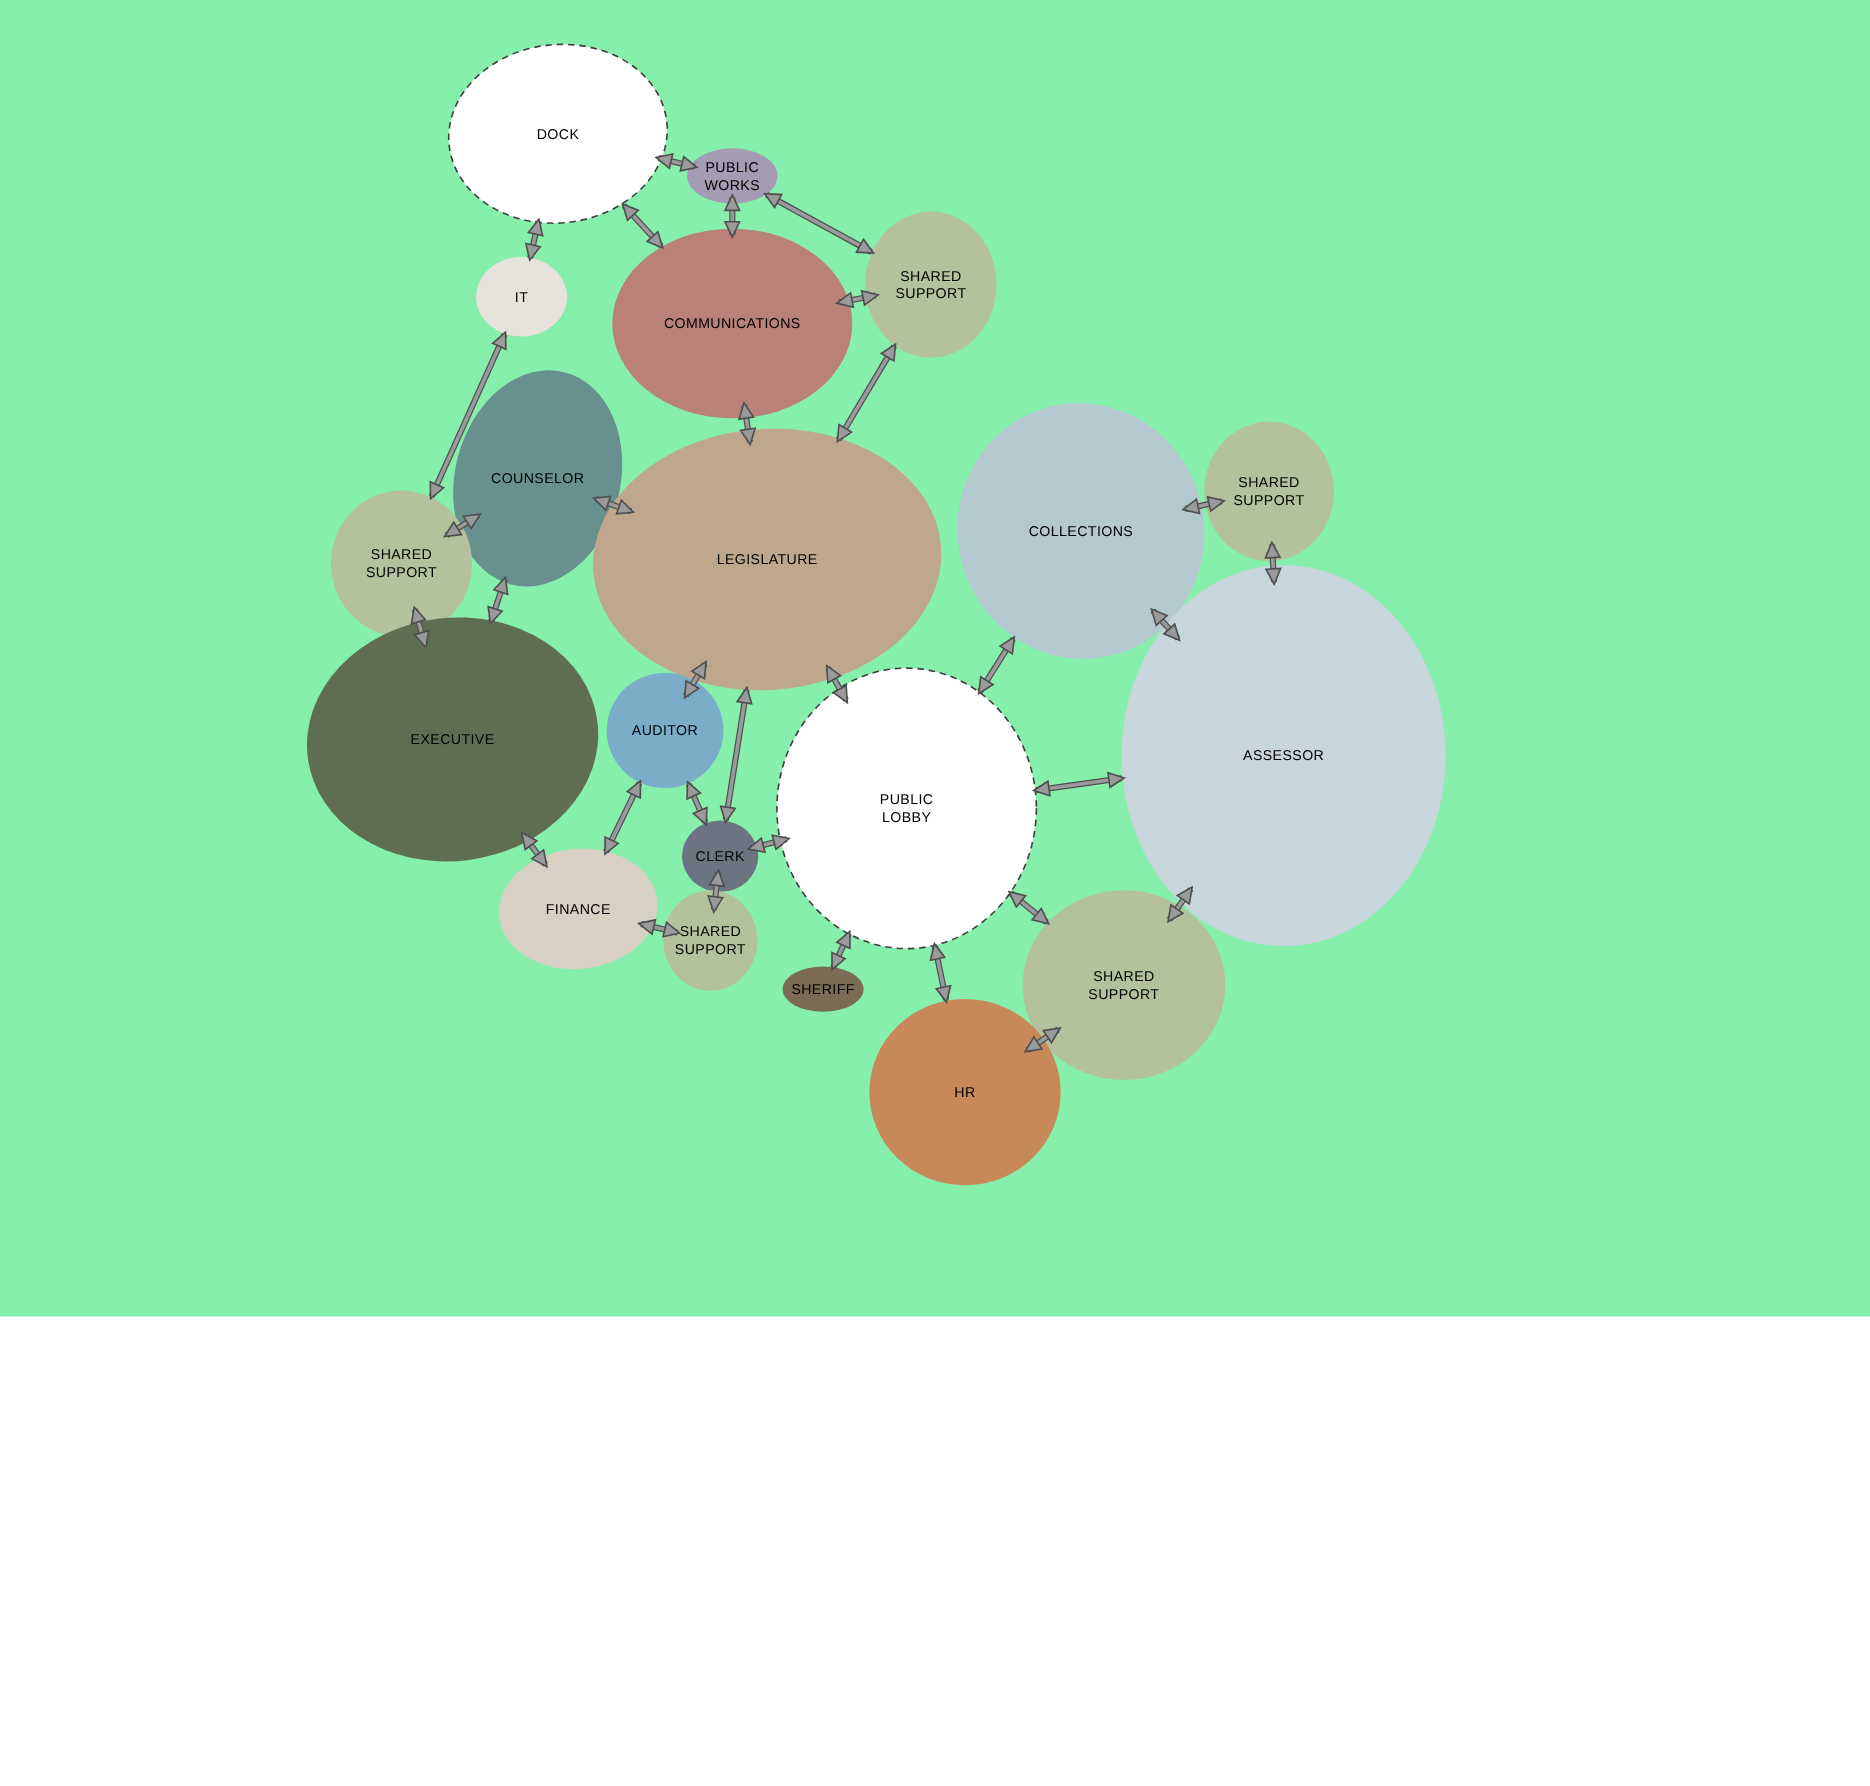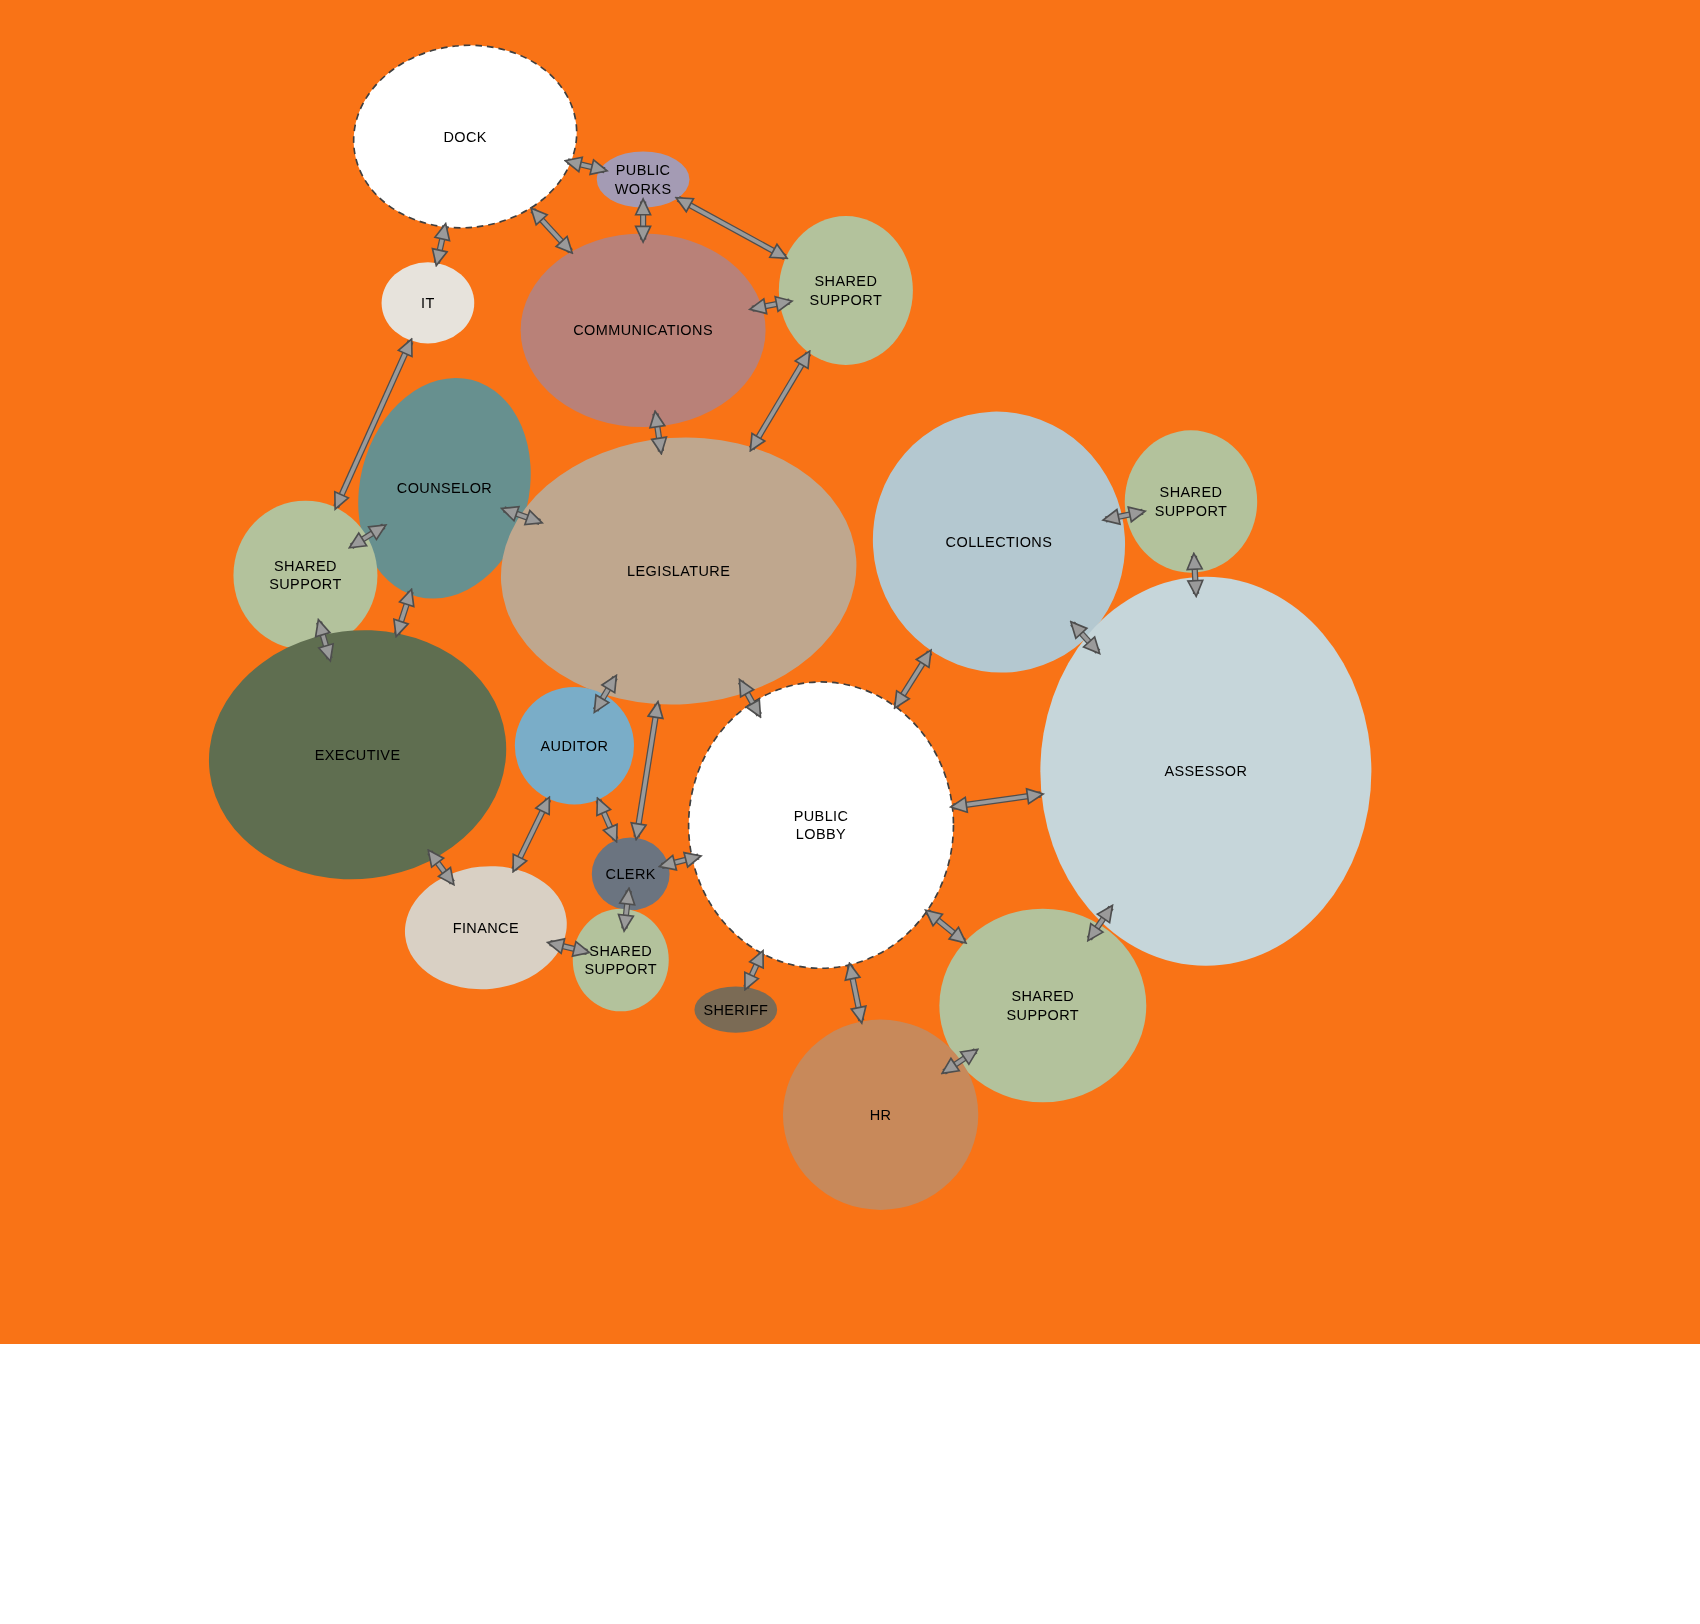--- a/index.html
+++ b/index.html
@@ -1,17 +1,17 @@
 <!DOCTYPE html>
 <html><head>
 <meta charset="utf-8">
 <title>Space Adjacency Bubble Diagram</title>
 <style>
   html,body{margin:0;padding:0;background:#ffffff;}
-  .canvas{width:1700px;height:1344px;position:relative;background:#f97316;overflow:hidden;
+  .canvas{width:1700px;height:1197px;position:relative;background:#86efac;overflow:hidden;
           font-family:"Liberation Sans",sans-serif;text-decoration:underline;}
   svg{display:block;width:100%;height:100%;}
   .bubble-label{font-family:"Liberation Sans",sans-serif;font-size:17.5px;letter-spacing:0.5px;fill:#000000;}
 </style>
 </head>
 <body>
 
 <div class="canvas">
   <svg id="diagram-svg" xmlns="http://www.w3.org/2000/svg" viewBox="0 0 1700 1624">
     <defs>

